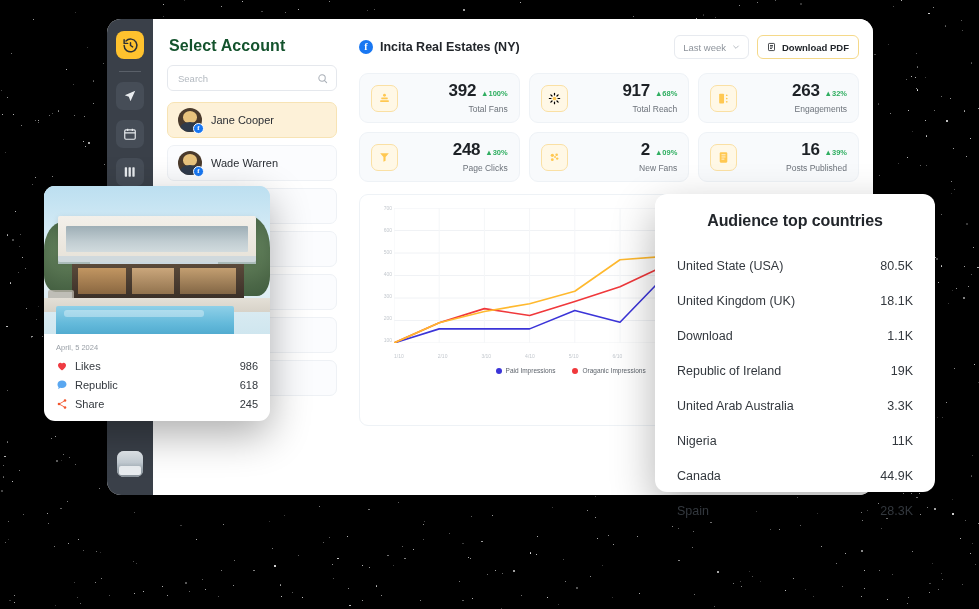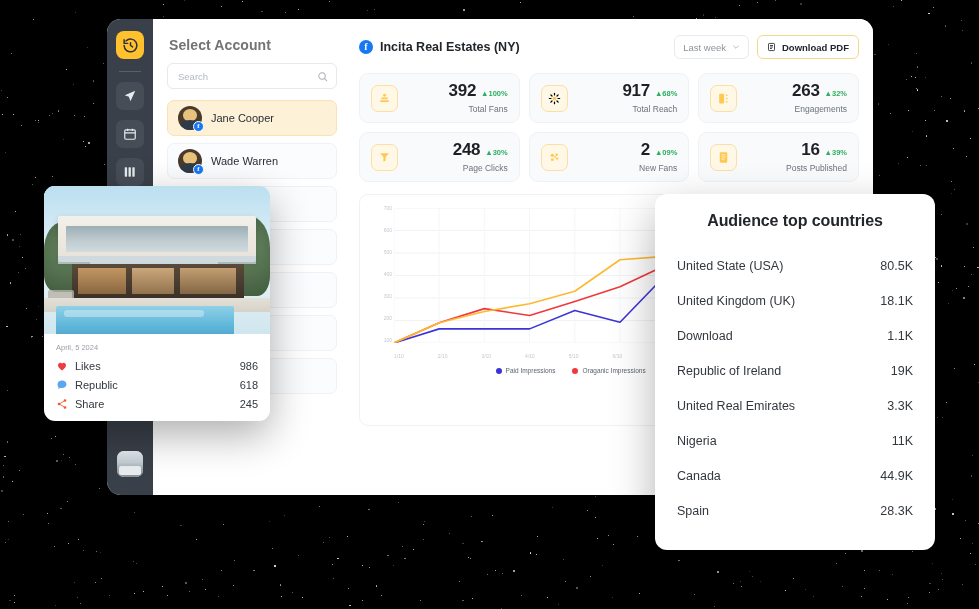--- a/index.html
+++ b/index.html
@@ -107,23 +107,23 @@
 
   
   .accounts {
     flex: 0 0 198px;
     background: #ffffff;
     padding: 18px 14px 0 14px;
     box-sizing: border-box;
     position: relative;
   }
   .accounts-title {
-    font-size: 14px;
+    font-size: 16px;
     font-weight: 700;
-    color: #737373;
+    color: #14532d;
     margin: 0 0 10px 2px;
     letter-spacing: 0.1px;
   }
   .search-box {
     height: 24px;
     border: 1px solid #e5e8ed;
     border-radius: 6px;
     display: flex;
     align-items: center;
     padding: 0 8px;
@@ -438,21 +438,21 @@
   .ps-left { display: flex; align-items: center; gap: 7px; }
   .ps-label { font-size: 11px; color: #33383e; }
   .ps-val { font-size: 11px; color: #33383e; }
 
   
   .audience {
     position: absolute;
     left: 655px;
     top: 194px;
     width: 280px;
-    height: 356px;
+    height: 298px;
     background: #ffffff;
     border-radius: 12px;
     z-index: 6;
     box-shadow: 0 16px 44px rgba(0,0,0,0.30);
     padding: 18px 22px 0 22px;
     box-sizing: border-box;
   }
   .aud-title {
     font-size: 16px;
     font-weight: 700;
@@ -1441,21 +1441,21 @@
       </div>
       <div class="aud-row">
         <span class="aud-country">Download</span>
         <span class="aud-value">1.1K</span>
       </div>
       <div class="aud-row">
         <span class="aud-country">Republic of Ireland</span>
         <span class="aud-value">19K</span>
       </div>
       <div class="aud-row">
-        <span class="aud-country">United Real Emirates</span>
+        <span class="aud-country">United Arab Australia</span>
         <span class="aud-value">3.3K</span>
       </div>
       <div class="aud-row">
         <span class="aud-country">Nigeria</span>
         <span class="aud-value">11K</span>
       </div>
       <div class="aud-row">
         <span class="aud-country">Canada</span>
         <span class="aud-value">44.9K</span>
       </div>

